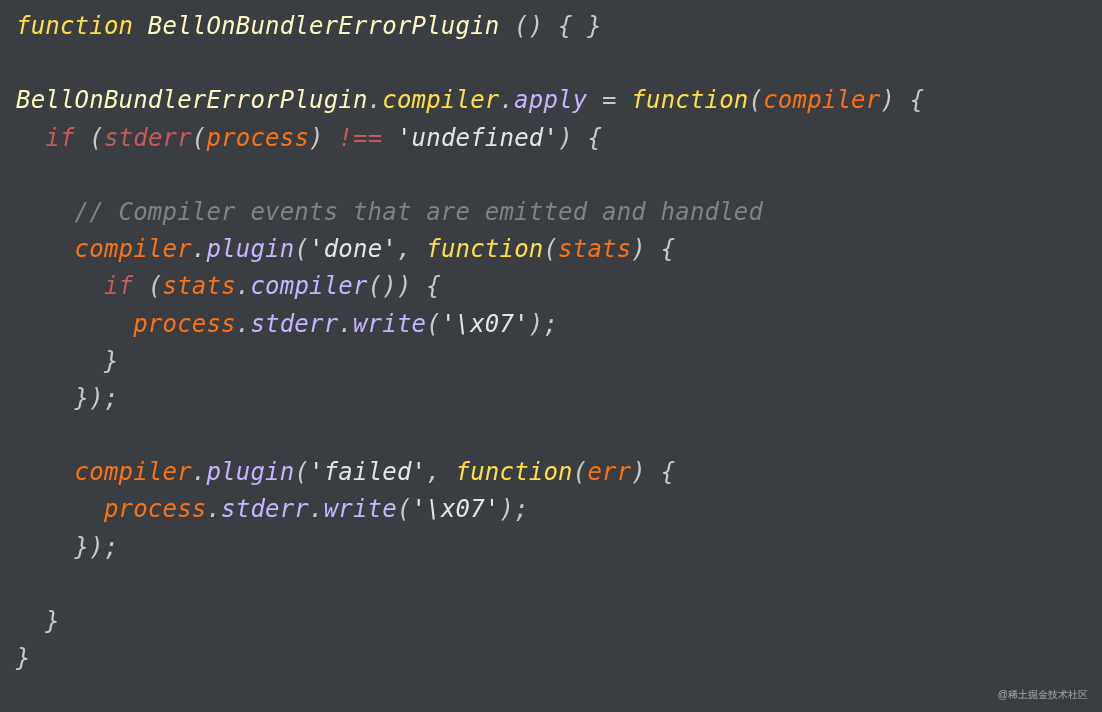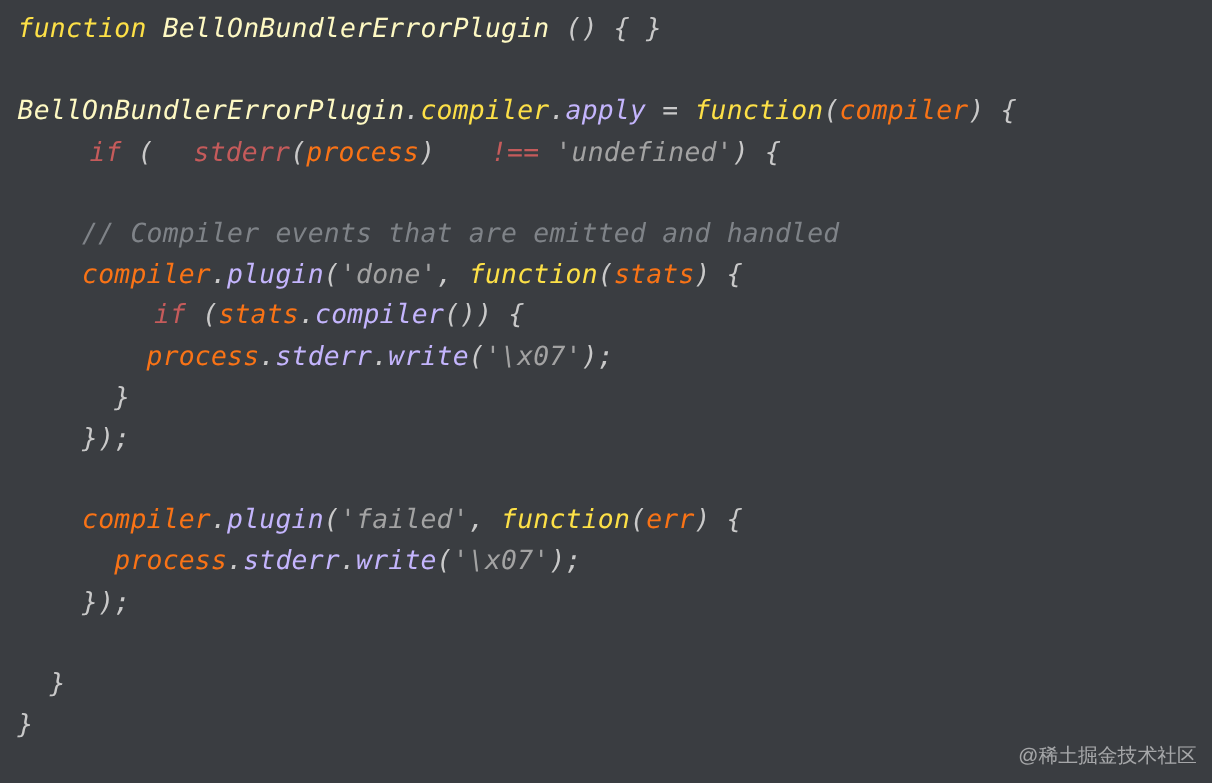--- a/index.html
+++ b/index.html
@@ -19,29 +19,29 @@
     padding: 8px 16px 0 16px;
     white-space: pre;
     font-style: italic;
     letter-spacing: 0.2px;
   }
   .watermark {
     position: absolute;
     right: 14px;
     bottom: 10px;
     font-family: sans-serif;
-    font-size: 18px;
+    font-size: 10px;
     font-style: normal;
     color: rgba(255,255,255,0.55);
   }
   .kw   { color: #fde047; }   
   .fn   { color: #fef9c3; }   
   .prop { color: #c4b5fd; }   
-  .op   { color: #c55b5b; margin-left: 36px; }   
-  .str  { color: #a3a3a3; }   
+  .op   { color: #c55b5b; }   
+  .str  { color: #e5e5e5; }   
   .cmt  { color: #7f8388; }   
   .pun  { color: #c9c9c9; }   
   .id   { color: #f97316; }   
 </style>
 </head>
 <body>
 
 <pre class="code"><span class="kw">function</span> <span class="fn">BellOnBundlerErrorPlugin</span> <span class="pun">() { }</span>
 
 <span class="fn">BellOnBundlerErrorPlugin</span><span class="pun">.</span><span class="kw">compiler</span><span class="pun">.</span><span class="prop">apply</span> <span class="pun">=</span> <span class="kw">function</span><span class="pun">(</span><span class="id">compiler</span><span class="pun">) {</span>

